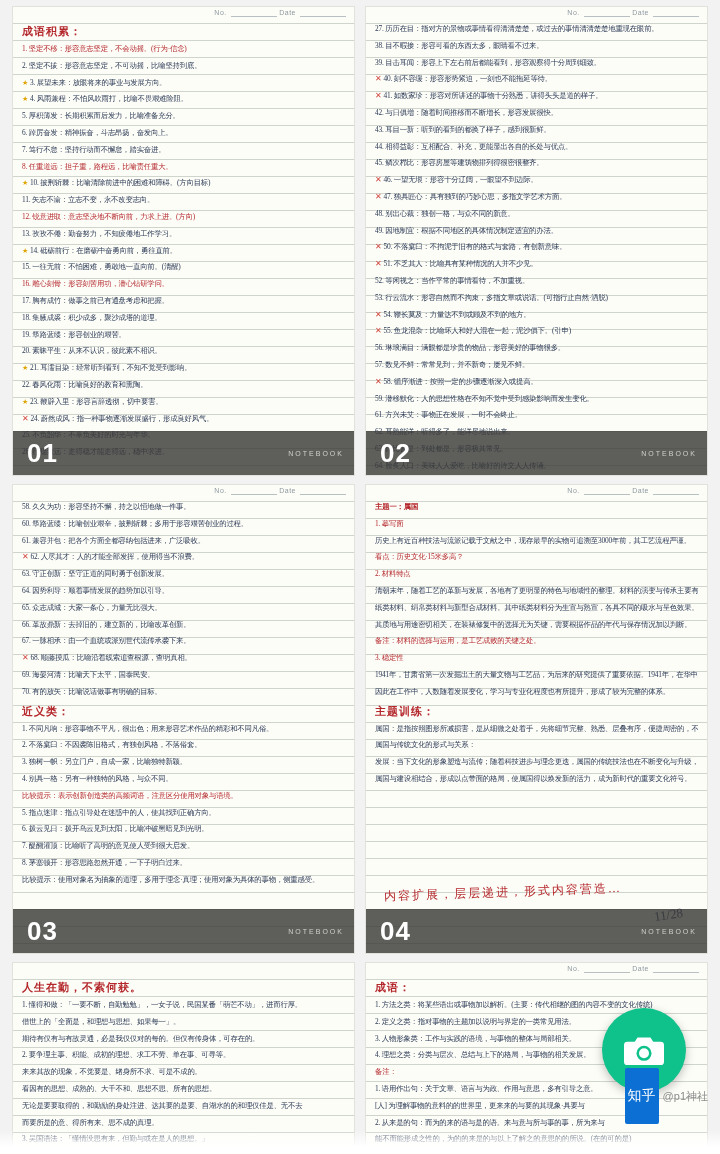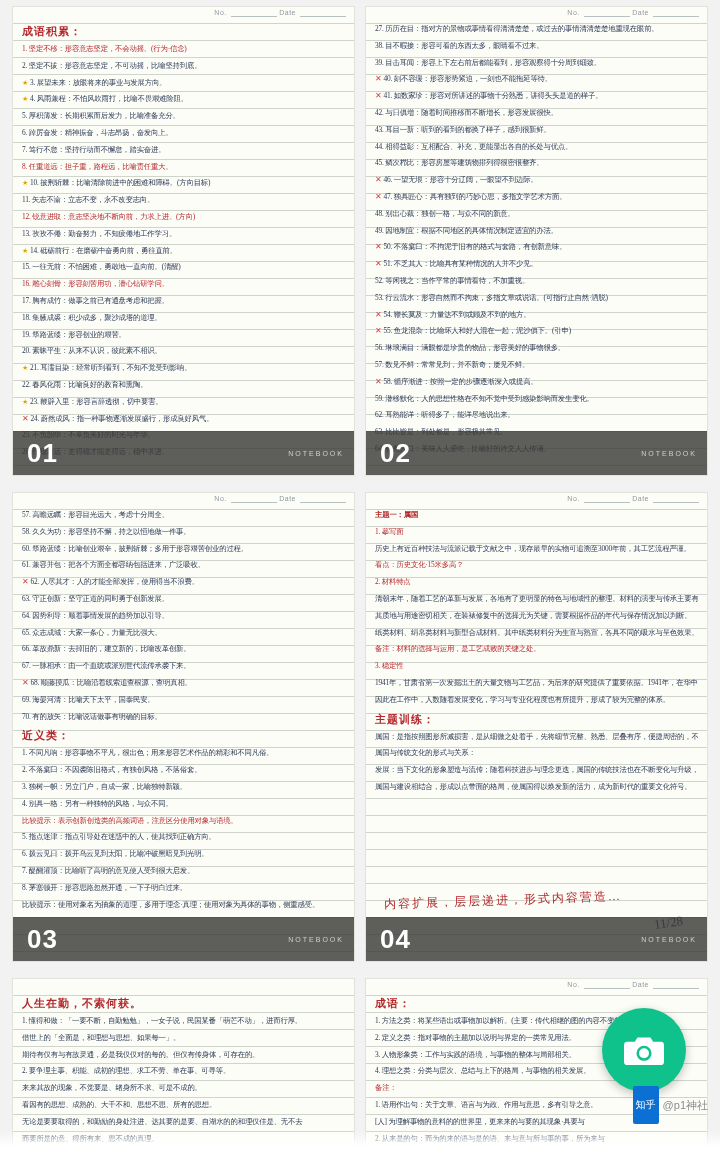--- a/index.html
+++ b/index.html
@@ -15,21 +15,21 @@
     width: 720px; height: 1154px;
     background: #f2f2f2;
   }
   .grid {
     position: absolute;
     top: 0; left: 0;
     width: 720px; height: 1154px;
     display: grid;
     grid-template-columns: 1fr 1fr;
     grid-template-rows: 470px 470px 250px;
-    gap: 16px 10px;
+    gap: 8px 10px;
     padding: 6px 12px 0 12px;
   }
   .note {
     position: relative;
     background: #fdfdf8;
     overflow: hidden;
     border: 1px solid #e2e2dc;
   }
   .note.short { height: 250px; }
 
@@ -173,22 +173,22 @@
     display: flex;
     align-items: center;
     gap: 4px;
     font-size: 11px;
     color: #8c8c8c;
     font-family: "Liberation Sans", sans-serif;
   }
   .watermark .zh {
     background: #0b6fd4;
     color: #fff;
-    font-size: 10px;
-    padding: 12px 3px;
+    font-size: 14px;
+    padding: 19px 3px;
     border-radius: 2px;
     letter-spacing: 0;
   }
   .bottom-fade {
     position: absolute;
     left: 0; right: 0; bottom: 0;
     height: 24px;
     background: linear-gradient(to bottom, rgba(255,255,255,0), #ffffff 70%);
     pointer-events: none;
   }
@@ -263,38 +263,38 @@
         <div class="ln mark">50. 不落窠臼：不拘泥于旧有的格式与套路，有创新意味。</div>
         <div class="ln mark">51. 不乏其人：比喻具有某种情况的人并不少见。</div>
         <div class="ln">52. 等闲视之：当作平常的事情看待，不加重视。</div>
         <div class="ln">53. 行云流水：形容自然而不拘束，多指文章或说话。(可指行止自然·洒脱)</div>
         <div class="ln mark">54. 鞭长莫及：力量达不到或顾及不到的地方。</div>
         <div class="ln mark">55. 鱼龙混杂：比喻坏人和好人混在一起，泥沙俱下。(引申)</div>
         <div class="ln">56. 琳琅满目：满眼都是珍贵的物品，形容美好的事物很多。</div>
         <div class="ln">57. 数见不鲜：常常见到，并不新奇；屡见不鲜。</div>
         <div class="ln mark">58. 循序渐进：按照一定的步骤逐渐深入或提高。</div>
         <div class="ln">59. 潜移默化：人的思想性格在不知不觉中受到感染影响而发生变化。</div>
+        <div class="ln">61. 方兴未艾：事物正在发展，一时不会终止。</div>
         <div class="ln">62. 耳熟能详：听得多了，能详尽地说出来。</div>
         <div class="ln">63. 比比皆是：到处都是，形容极其常见。</div>
         <div class="ln">64. 脍炙人口：美味人人爱吃，比喻好的诗文人人传诵。</div>
       </div>
       <div class="strip">
         <div class="num">02</div>
         <div class="brand">NOTEBOOK</div>
       </div>
     </div>
 
     <div class="note">
       <div class="rules"></div>
       <div class="page-head">
         <span>No.</span><span class="hline"></span>
         <span>Date</span><span class="hline"></span>
       </div>
       <div class="content">
-        <div class="ln">57. 高瞻远瞩：形容目光远大，考虑十分周全。</div>
         <div class="ln">58. 久久为功：形容坚持不懈，持之以恒地做一件事。</div>
         <div class="ln">60. 筚路蓝缕：比喻创业艰辛，披荆斩棘；多用于形容艰苦创业的过程。</div>
         <div class="ln">61. 兼容并包：把各个方面全都容纳包括进来，广泛吸收。</div>
         <div class="ln mark">62. 人尽其才：人的才能全部发挥，使用得当不浪费。</div>
         <div class="ln">63. 守正创新：坚守正道的同时勇于创新发展。</div>
         <div class="ln">64. 因势利导：顺着事情发展的趋势加以引导。</div>
         <div class="ln">65. 众志成城：大家一条心，力量无比强大。</div>
         <div class="ln">66. 革故鼎新：去掉旧的，建立新的，比喻改革创新。</div>
         <div class="ln">67. 一脉相承：由一个血统或派别世代流传承袭下来。</div>
         <div class="ln mark">68. 顺藤摸瓜：比喻沿着线索追查根源，查明真相。</div>
@@ -325,22 +325,22 @@
         <span>No.</span><span class="hline"></span>
         <span>Date</span><span class="hline"></span>
       </div>
       <div class="content">
         <div class="ln subhead">主题一：属国</div>
         <div class="ln red">1. 摹写面</div>
         <div class="ln">历史上有近百种技法与流派记载于文献之中，现存最早的实物可追溯至3000年前，其工艺流程严谨。</div>
         <div class="ln red">看点：历史文化·15米多高？</div>
         <div class="ln red">2. 材料特点</div>
         <div class="ln">清朝末年，随着工艺的革新与发展，各地有了更明显的特色与地域性的整理。材料的演变与传承主要有以下几类：</div>
+        <div class="ln">纸类材料、绢帛类材料与新型合成材料。其中纸类材料分为生宣与熟宣，各具不同的吸水与呈色效果。</div>
         <div class="ln">其质地与用途密切相关，在装裱修复中的选择尤为关键，需要根据作品的年代与保存情况加以判断。</div>
-        <div class="ln">纸类材料、绢帛类材料与新型合成材料。其中纸类材料分为生宣与熟宣，各具不同的吸水与呈色效果。</div>
         <div class="ln red">备注：材料的选择与运用，是工艺成败的关键之处。</div>
         <div class="ln red">3. 稳定性</div>
         <div class="ln">1941年，甘肃省第一次发掘出土的大量文物与工艺品，为后来的研究提供了重要依据。1941年，在华中地区成立的</div>
         <div class="ln">因此在工作中，人数随着发展变化，学习与专业化程度也有所提升，形成了较为完整的体系。</div>
         <div class="ln blank"></div>
         <div class="ln head">主题训练：</div>
         <div class="ln">属国：是指按照图形所减损害，是从细微之处着手，先将细节完整、熟悉、层叠有序，便捷周密的，不必过于追求表面的完美。</div>
         <div class="ln">属国与传统文化的形式与关系：</div>
         <div class="ln">发展：当下文化的形象塑造与流传；随着科技进步与理念更迭，属国的传统技法也在不断变化与升级，而其核心精神始终未变。</div>
         <div class="ln">属国与建设相结合，形成以点带面的格局，使属国得以焕发新的活力，成为新时代的重要文化符号。</div>

